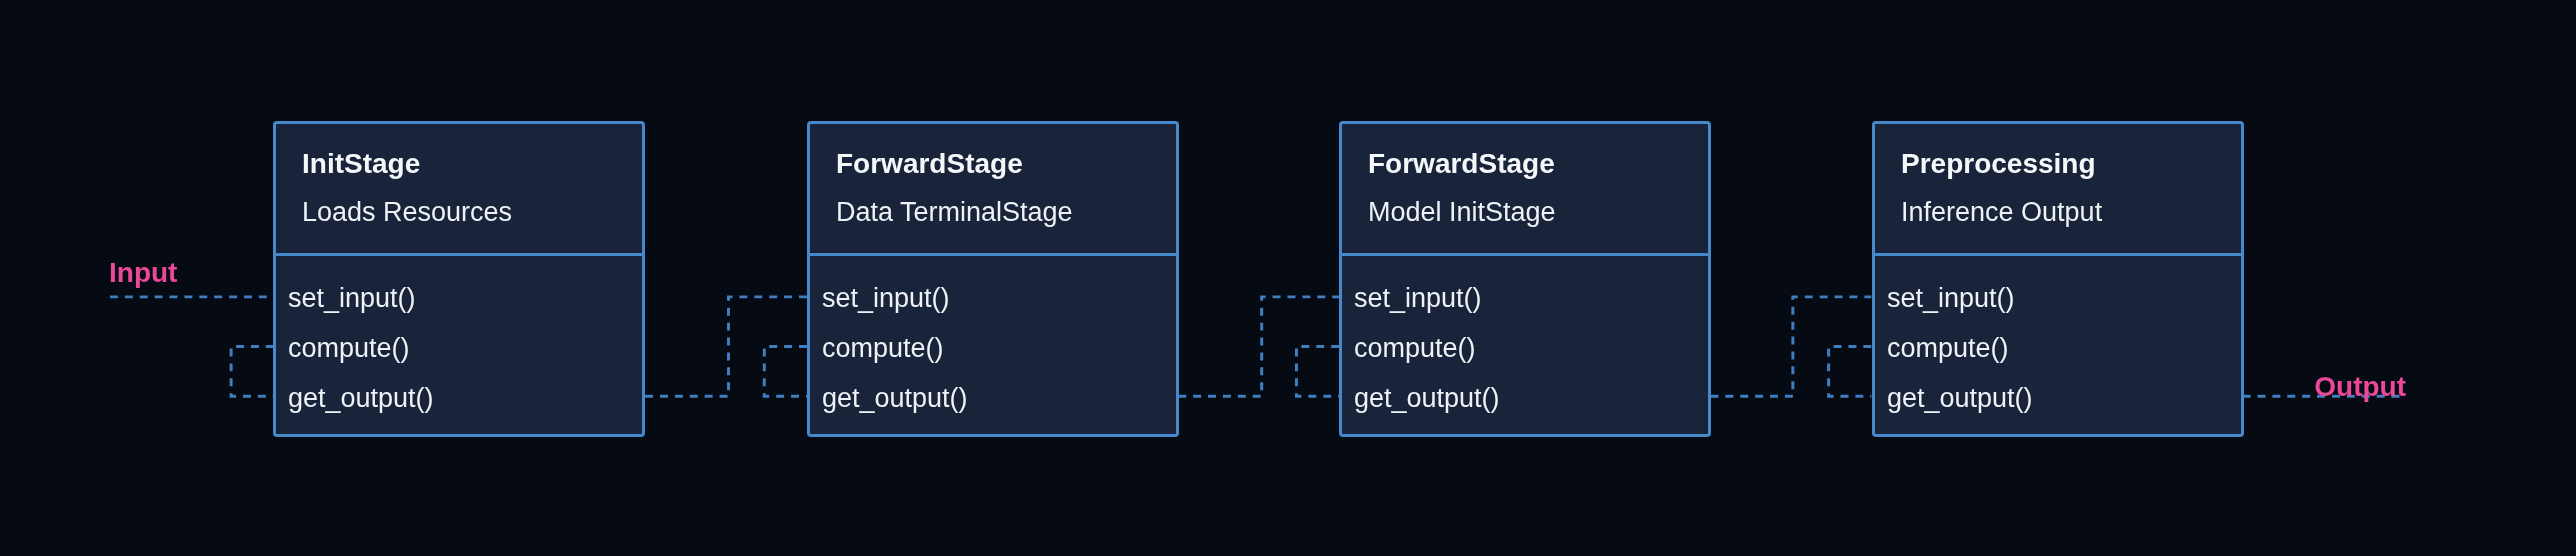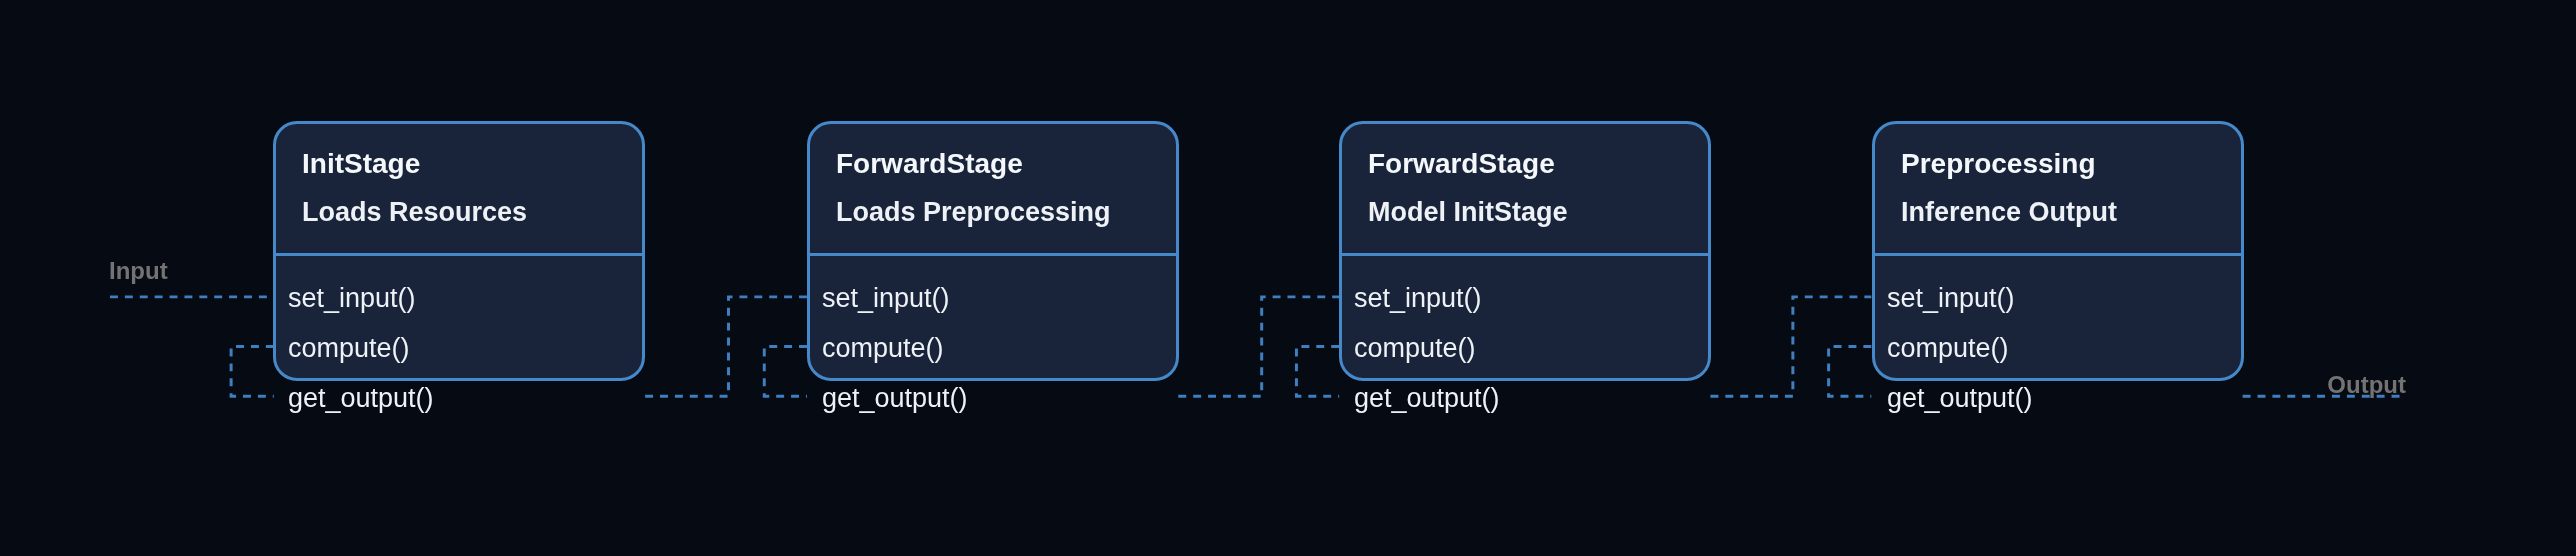--- a/index.html
+++ b/index.html
@@ -19,61 +19,61 @@
   .connectors path {
     fill: none;
     stroke: #3f7fc0;
     stroke-width: 3;
     stroke-dasharray: 8 7;
   }
   .stage {
     position: absolute;
     top: 121px;
     width: 372px;
-    height: 260px;
+    height: 316px;
     box-sizing: border-box;
     background: #19243a;
     border: 3px solid #4589ca;
-    border-radius: 24px;
+    border-radius: 4px;
   }
   .stage-header {
     box-sizing: border-box;
     height: 132px;
     border-bottom: 3px solid #4589ca;
     padding: 15px 10px 0 26px;
   }
   .stage-title {
     color: #f5f8fb;
     font-size: 28px;
     font-weight: 700;
     line-height: 49px;
     white-space: nowrap;
   }
   .stage-subtitle {
     color: #eef2f7;
     font-size: 27px;
-    font-weight: 700;
+    font-weight: 400;
     line-height: 49px;
     white-space: nowrap;
   }
   .stage-body {
     padding: 17px 10px 0 12px;
   }
   .method {
     color: #eef2f7;
     font-size: 27px;
     font-weight: 400;
     height: 50px;
     line-height: 50px;
     white-space: nowrap;
   }
   .flow-label {
     position: absolute;
-    color: #737373;
-    font-size: 24px;
+    color: #ec4899;
+    font-size: 28px;
     font-weight: 700;
     white-space: nowrap;
   }
   .flow-label.input { left: 109px; top: 257px; }
   .flow-label.output { right: 170px; top: 371px; text-align: right; }
 </style>
 </head>
 <body>
 
 <div class="canvas">
@@ -101,21 +101,21 @@
     <div class="stage-body">
       <div class="method">set_input()</div>
       <div class="method">compute()</div>
       <div class="method">get_output()</div>
     </div>
   </div>
 
   <div class="stage" style="left:807px">
     <div class="stage-header">
       <div class="stage-title">ForwardStage</div>
-      <div class="stage-subtitle">Loads Preprocessing</div>
+      <div class="stage-subtitle">Data TerminalStage</div>
     </div>
     <div class="stage-body">
       <div class="method">set_input()</div>
       <div class="method">compute()</div>
       <div class="method">get_output()</div>
     </div>
   </div>
 
   <div class="stage" style="left:1339px">
     <div class="stage-header">

